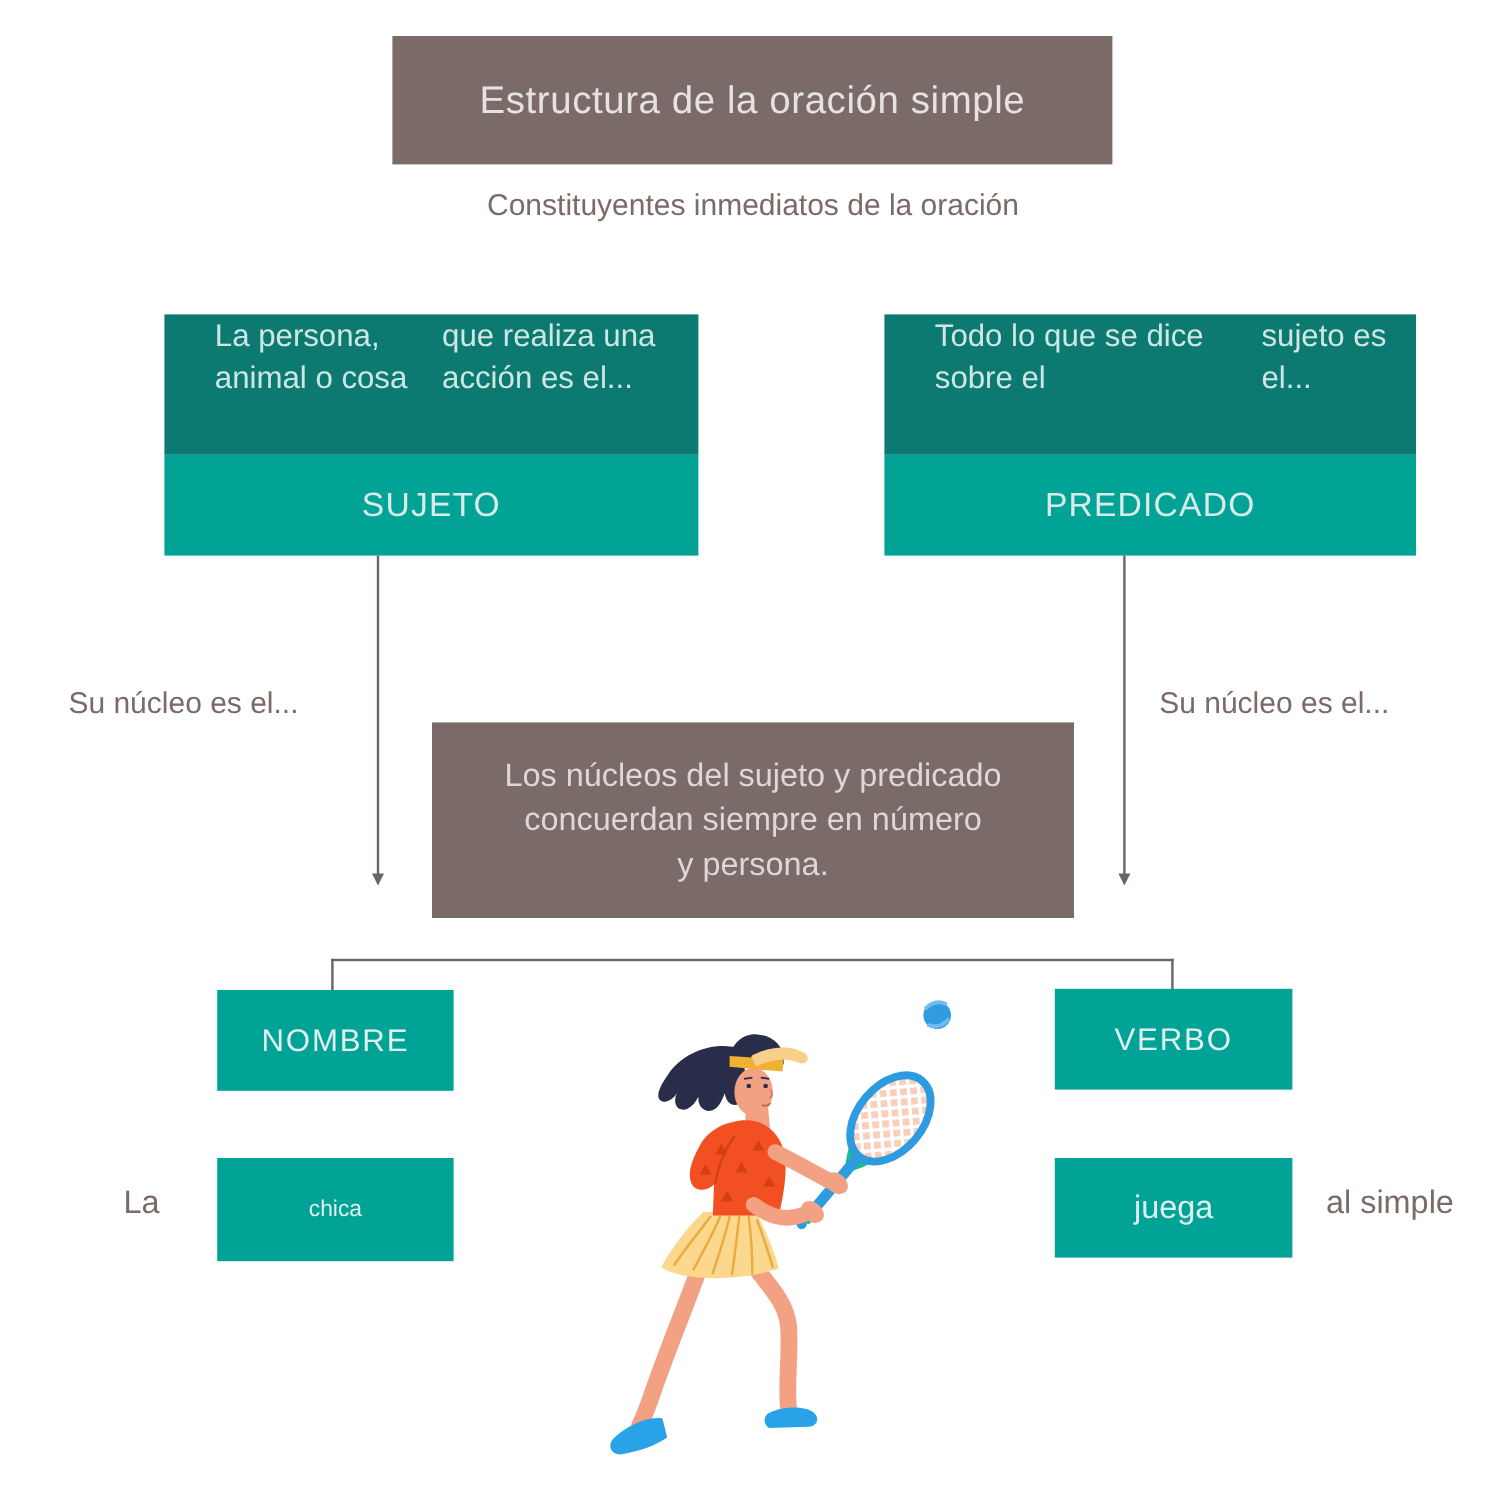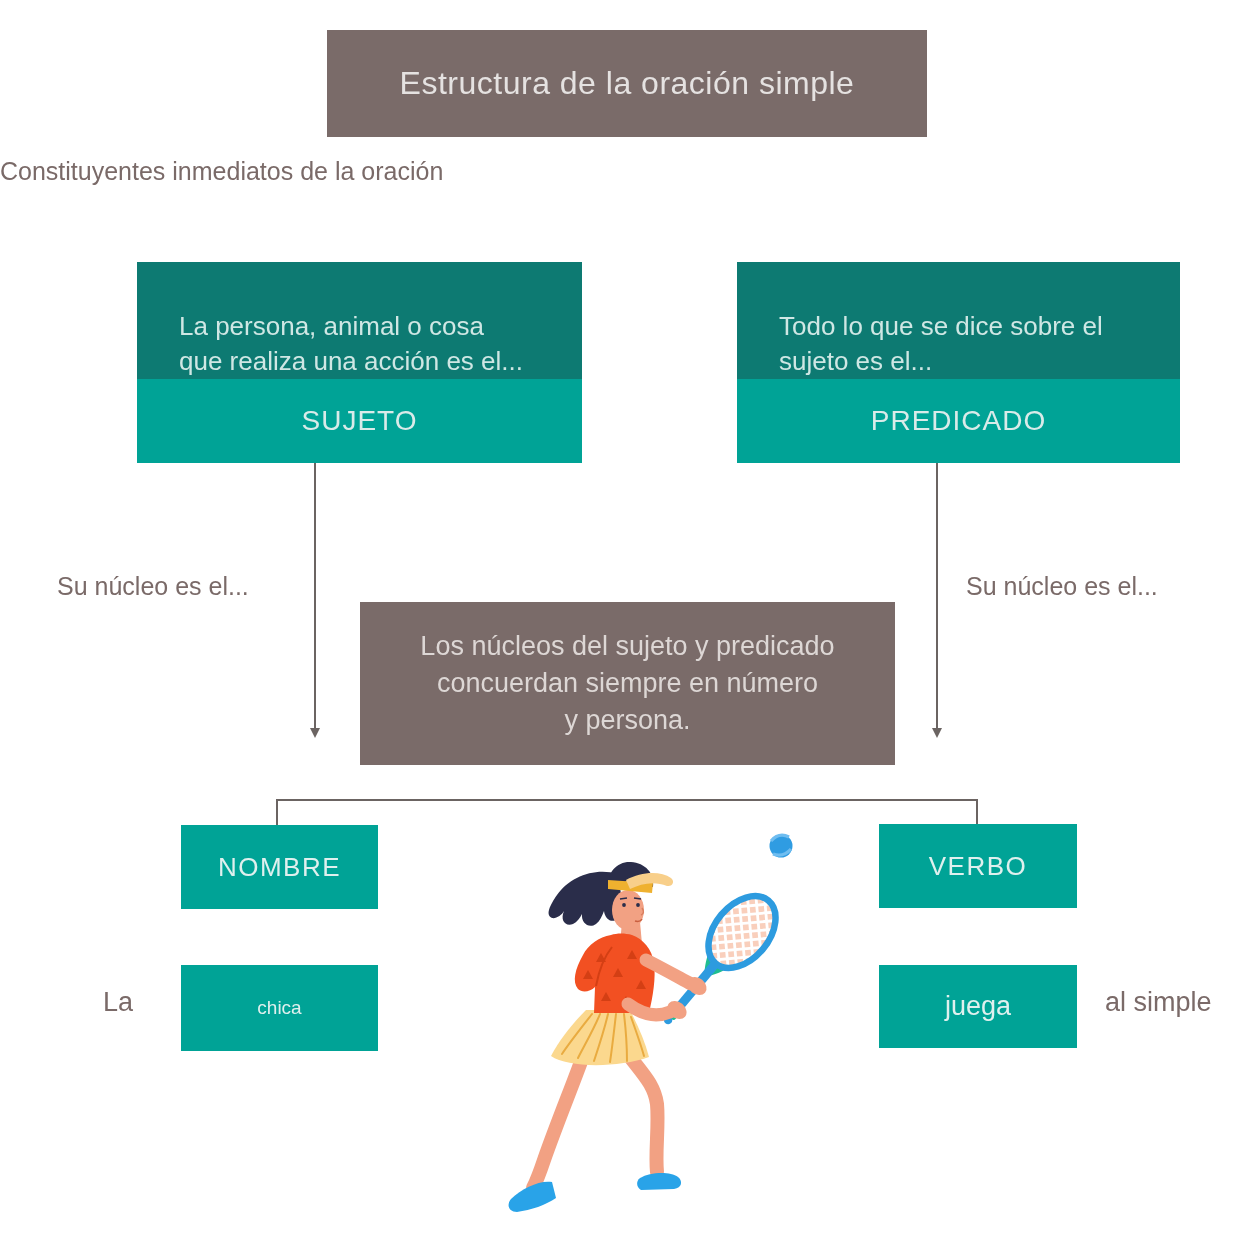--- a/index.html
+++ b/index.html
@@ -19,35 +19,35 @@
     width: 600px; height: 107px;
     background: #7a6b69;
     color: #e5e2e1;
     display: flex; align-items: center; justify-content: center;
     font-size: 32px; font-weight: 300; letter-spacing: 0.5px;
   }
   .subtitle {
     position: absolute;
     left: 0; top: 157px;
     width: 1255px;
-    text-align: left;
+    text-align: center;
     color: #7a6a68;
     font-size: 25px; font-weight: 400;
   }
 
   
   .card { position: absolute; top: 262px; }
   .card.sujeto    { left: 137px; width: 445px; }
   .card.predicado { left: 697px; width: 443px; margin-left: 40px; }
   .card-desc {
     height: 117px;
     background: #0d7a72;
     color: #cfe7e4;
     font-size: 26px; font-weight: 300; line-height: 35px;
-    display: flex; flex-direction: column; justify-content: flex-end;
+    display: flex; justify-content: center;
     padding-left: 42px; box-sizing: border-box;
   }
   .card-label {
     height: 84px;
     background: #00a396;
     color: #d9ebe9;
     display: flex; align-items: center; justify-content: center;
     font-size: 28px; font-weight: 300; letter-spacing: 1px;
   }
 

